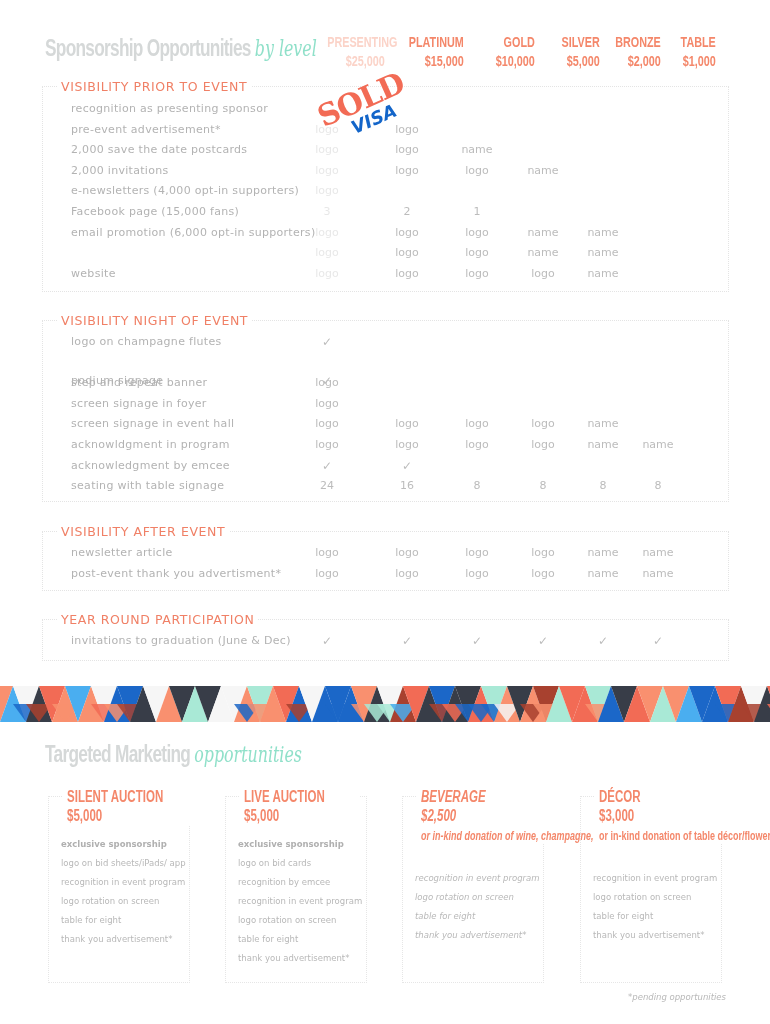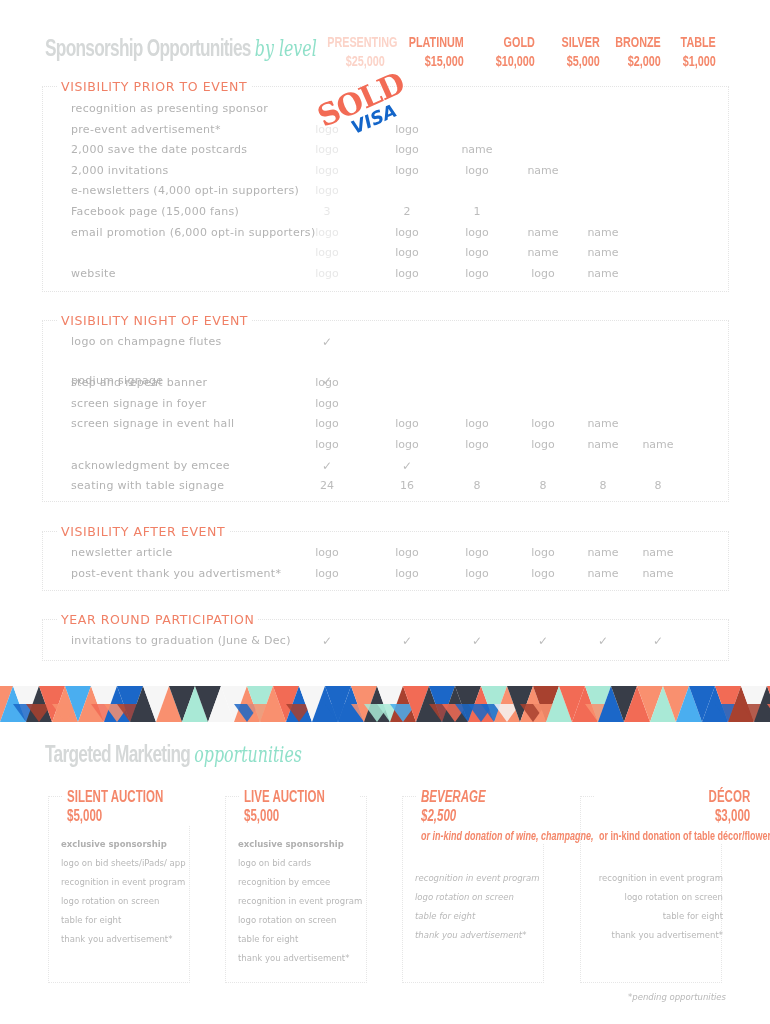--- a/index.html
+++ b/index.html
@@ -189,20 +189,21 @@
       <div class="row" style="top: 93.4px;">
         <span class="label">screen signage in event hall</span>
         <span class="cell" style="left: 254px;">logo</span>
         <span class="cell" style="left: 334px;">logo</span>
         <span class="cell" style="left: 404px;">logo</span>
         <span class="cell" style="left: 470px;">logo</span>
         <span class="cell" style="left: 530px;">name</span>
         <span class="cell" style="left: 585px;"></span>
       </div>
       <div class="row" style="top: 114px;">
+        <span class="label">acknowldgment in program</span>
         <span class="cell" style="left: 254px;">logo</span>
         <span class="cell" style="left: 334px;">logo</span>
         <span class="cell" style="left: 404px;">logo</span>
         <span class="cell" style="left: 470px;">logo</span>
         <span class="cell" style="left: 530px;">name</span>
         <span class="cell" style="left: 585px;">name</span>
       </div>
       <div class="row" style="top: 134.6px;">
         <span class="label">acknowledgment by emcee</span>
         <span class="cell check" style="left: 254px;">✓</span>
@@ -397,21 +398,21 @@
         <span>$2,500</span>
         <div class="card-sub" style="margin-top:4px">or in-kind donation of wine, champagne, and/or beer</div>
       </div>
       <div class="card-items" style="top: 76px;">
         <div>recognition in event program</div>
         <div>logo rotation on screen</div>
         <div>table for eight</div>
         <div>thank you advertisement*</div>
       </div>
     </div>
-    <div class="card" style="left: 580px; height: 185px; text-align: right;">
+    <div class="card" style="left: 580px; height: 185px;">
       <div class="card-title">
         <span>DÉCOR</span>
         <span>$3,000</span>
         <div class="card-sub" style="margin-top:4px">or in-kind donation of table décor/flowers</div>
       </div>
       <div class="card-items" style="top: 76px;">
         <div>recognition in event program</div>
         <div>logo rotation on screen</div>
         <div>table for eight</div>
         <div>thank you advertisement*</div>

